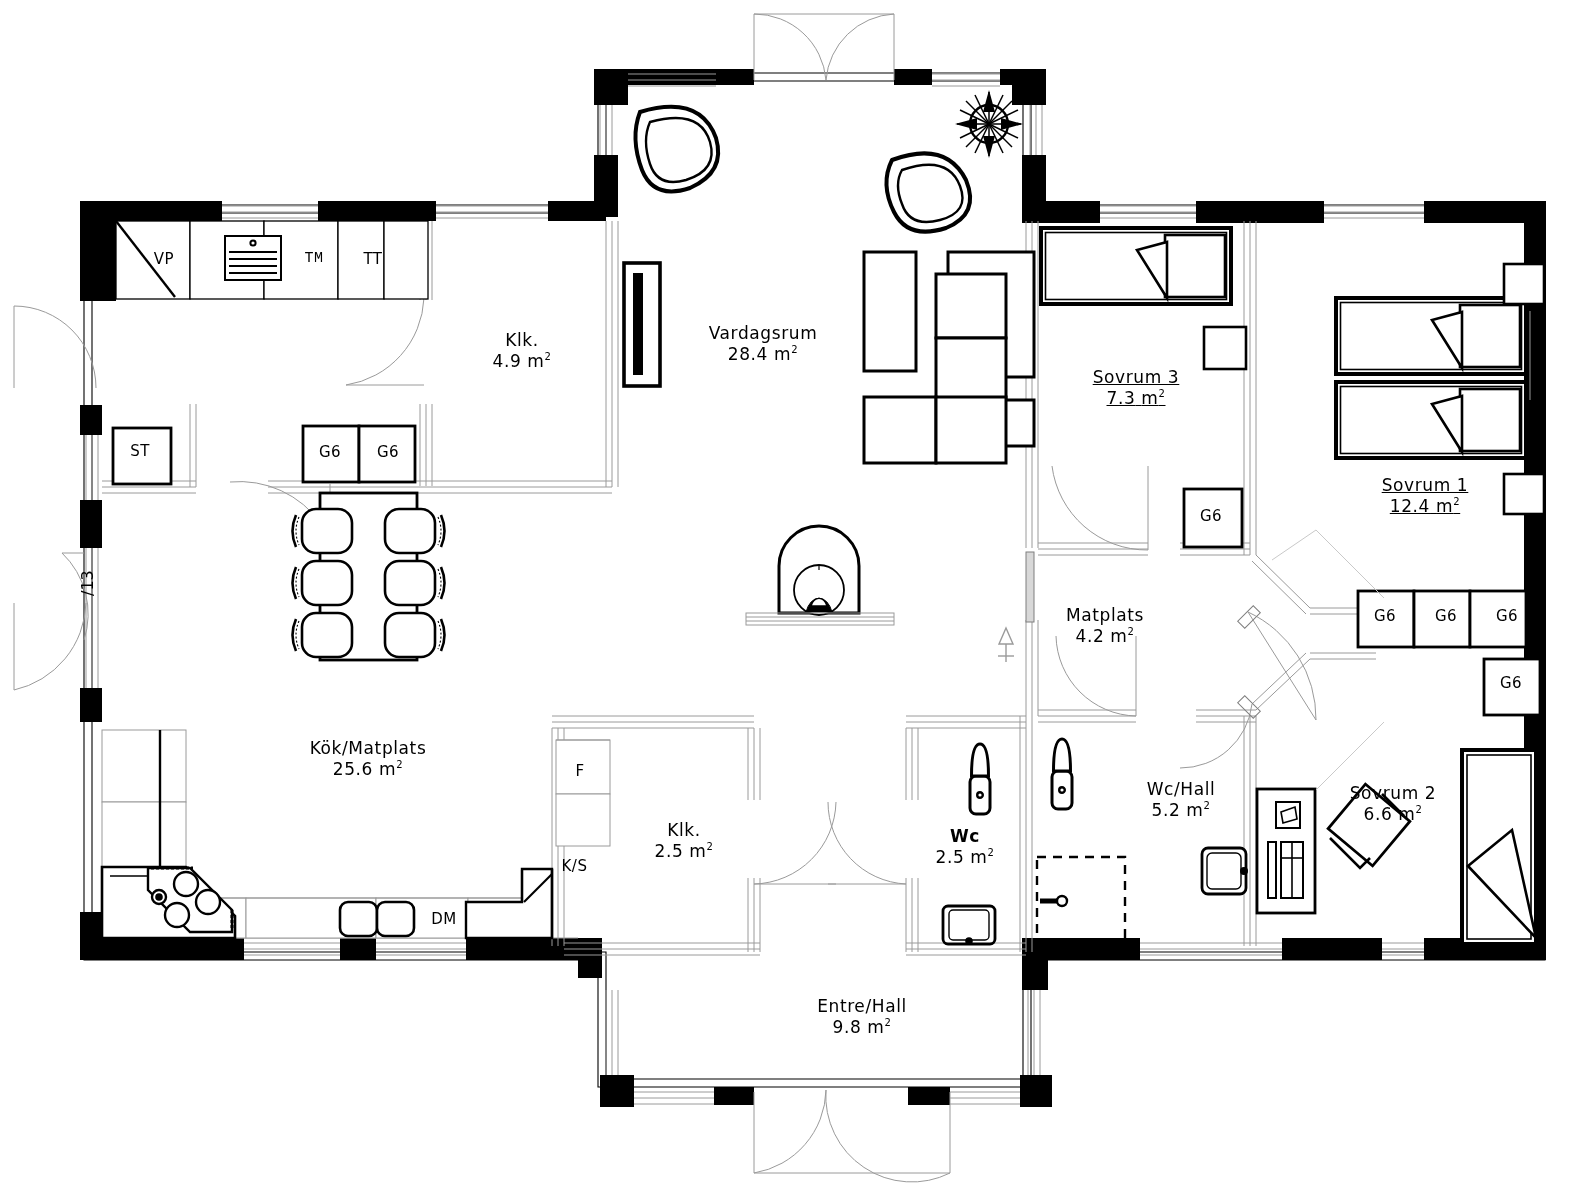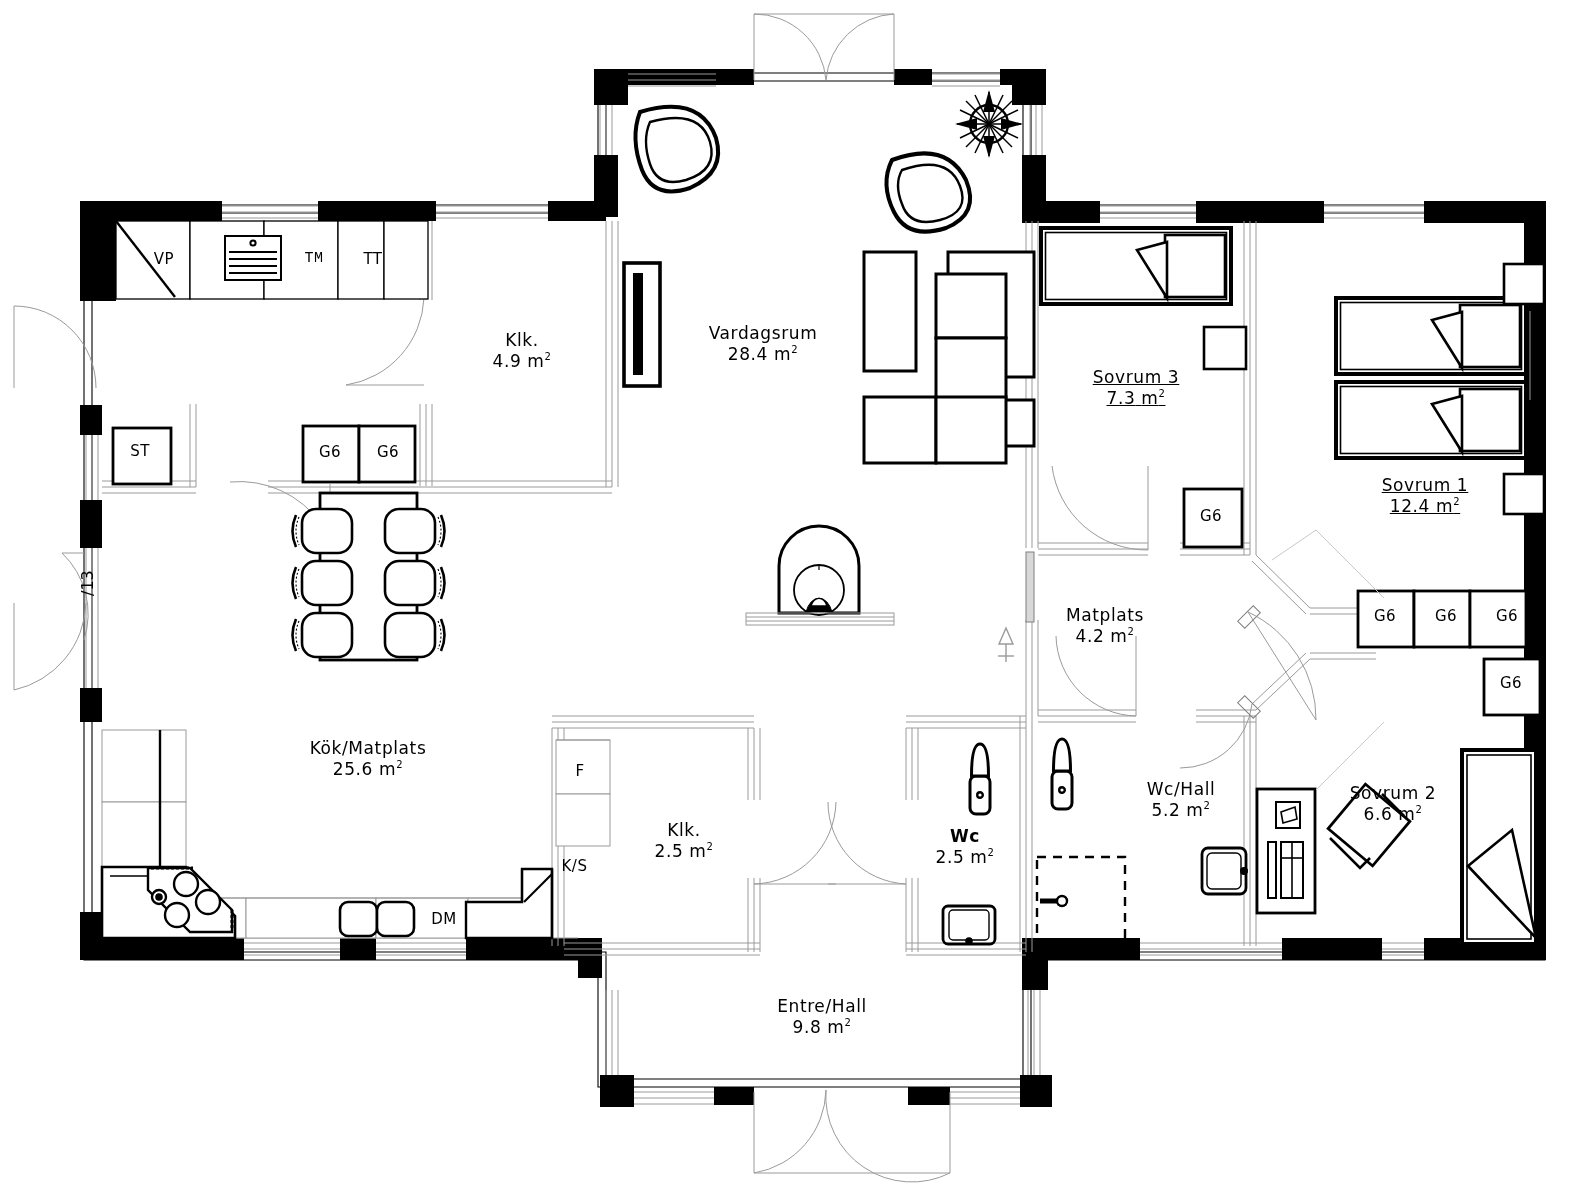--- a/index.html
+++ b/index.html
@@ -592,21 +592,21 @@
 <div class="lbl" style="left:1101px;top:779px;width:160px;">
   <div class="rname">Wc/Hall</div>
   <div class="rarea"><span>5.2</span> <span>m</span><sup>2</sup></div>
 </div>
 
 <div class="lbl" style="left:1313px;top:783px;width:160px;">
   <div class="rname">Sovrum 2</div>
   <div class="rarea"><span>6.6</span> <span>m</span><sup>2</sup></div>
 </div>
 
-<div class="lbl" style="left:732px;top:996px;width:180px;">
+<div class="lbl" style="left:772px;top:996px;width:180px;">
   <div class="rname">Entre/Hall</div>
   <div class="rarea"><span>9.8</span> <span>m</span><sup>2</sup></div>
 </div>
 
 <div class="tag" style="left:144px;top:250px;width:40px;">VP</div>
 <div class="tag" style="left:294px;top:250px;width:40px;font-family:Liberation Mono, monospace;">TM</div>
 <div class="tag" style="left:353px;top:250px;width:40px;">TT</div>
 <div class="tag" style="left:120px;top:442px;width:40px;">ST</div>
 <div class="tag" style="left:310px;top:443px;width:40px;">G6</div>
 <div class="tag" style="left:368px;top:443px;width:40px;">G6</div>

